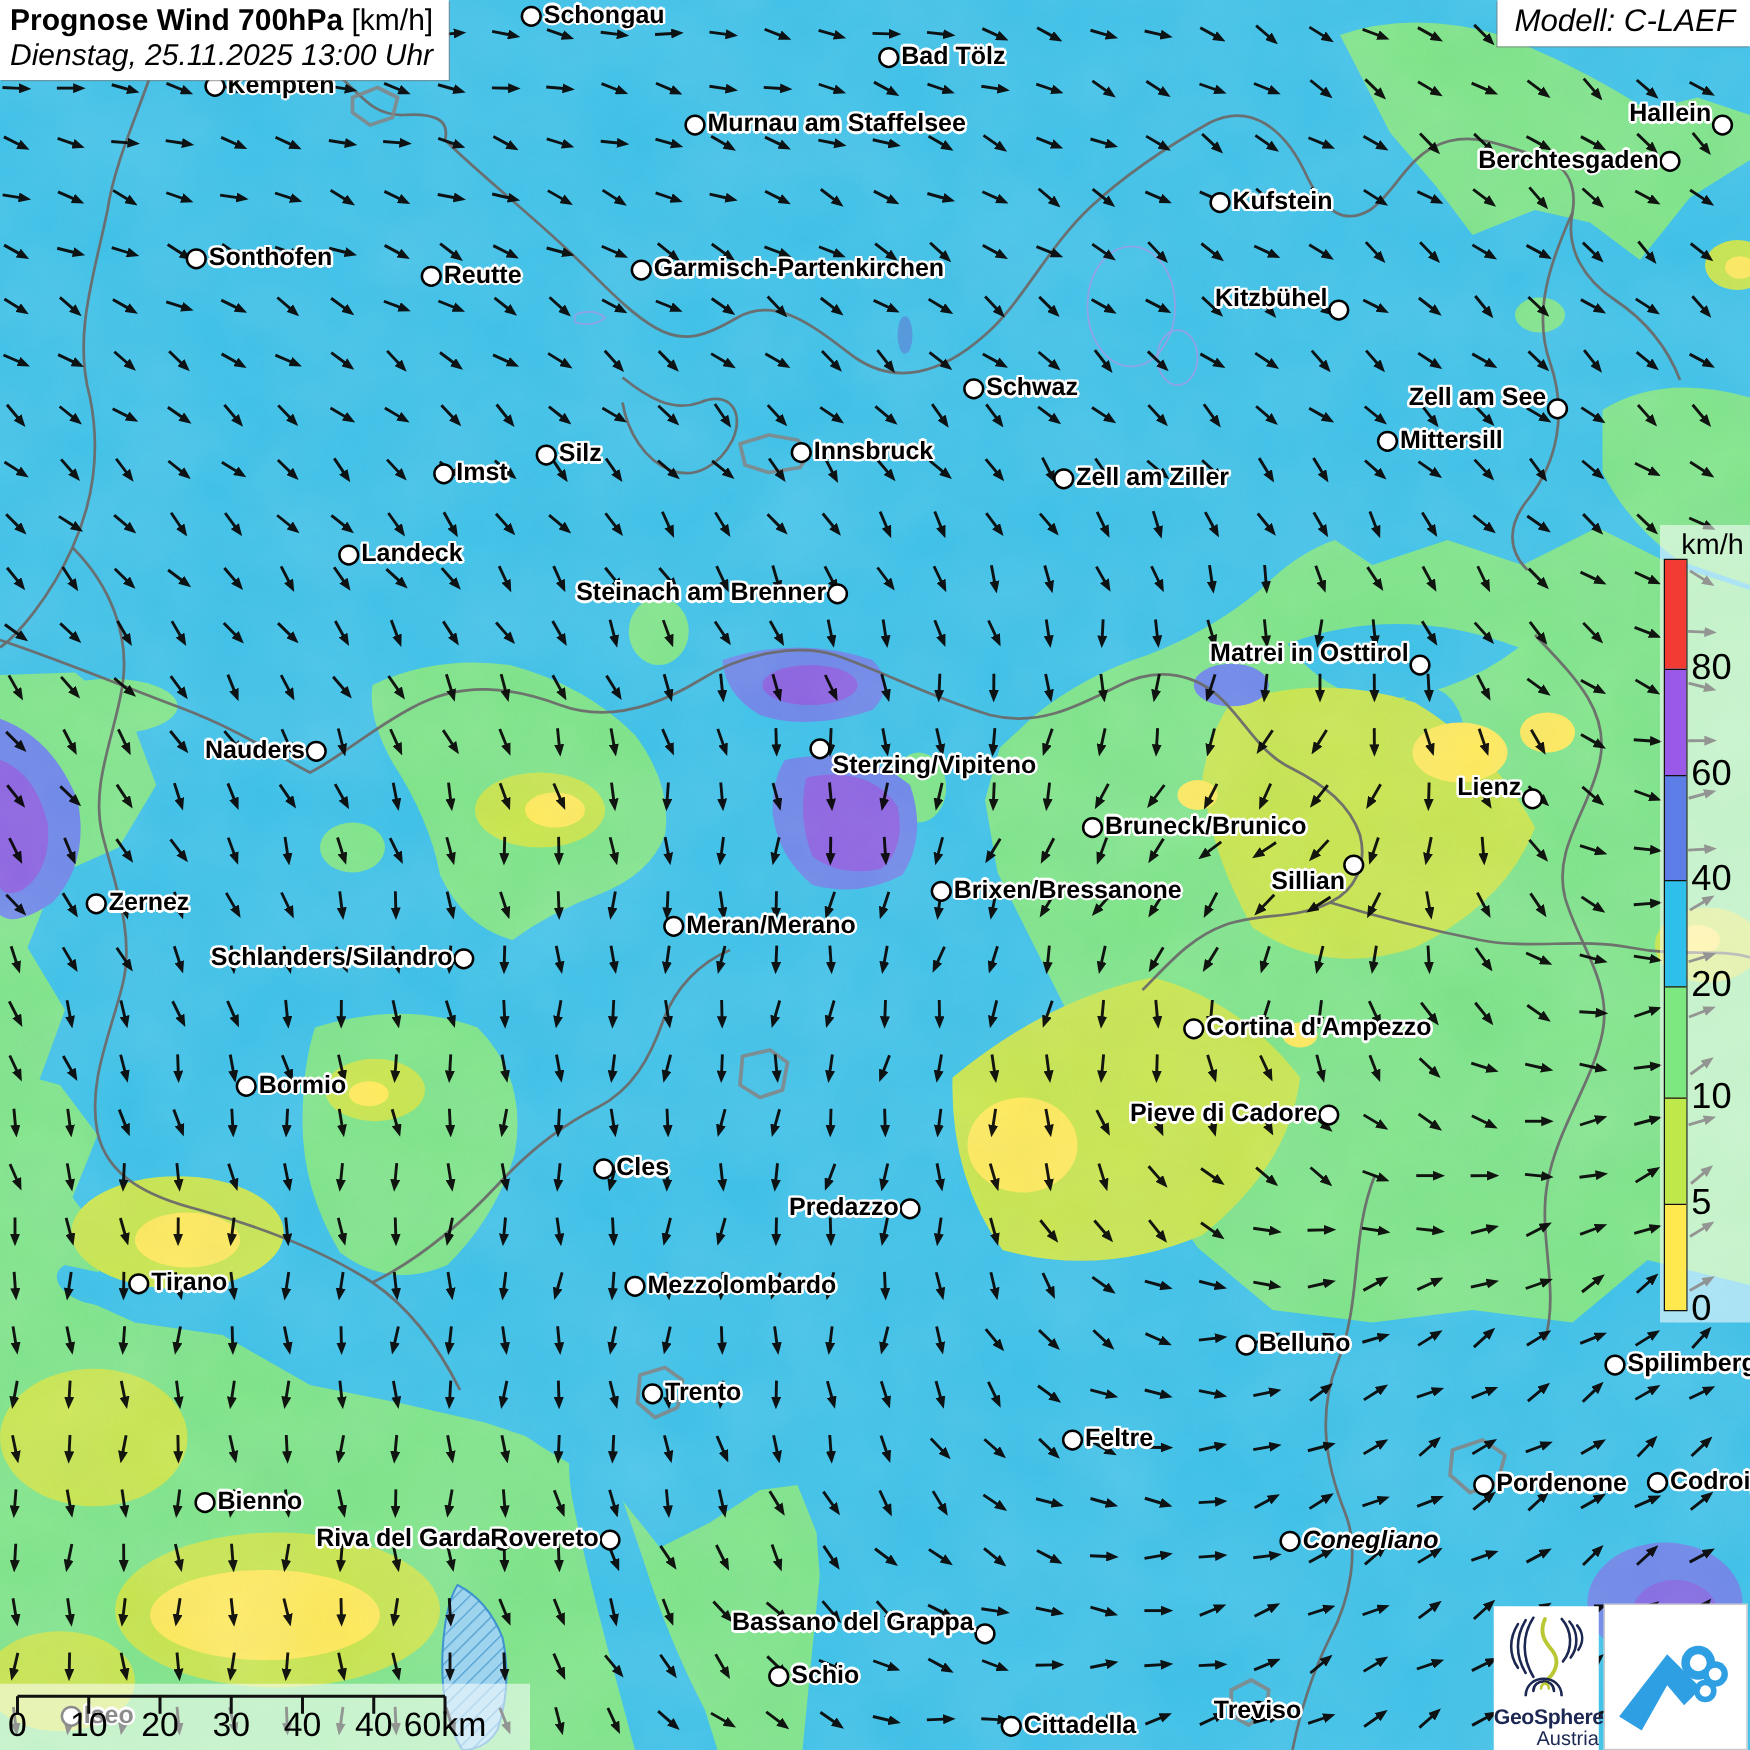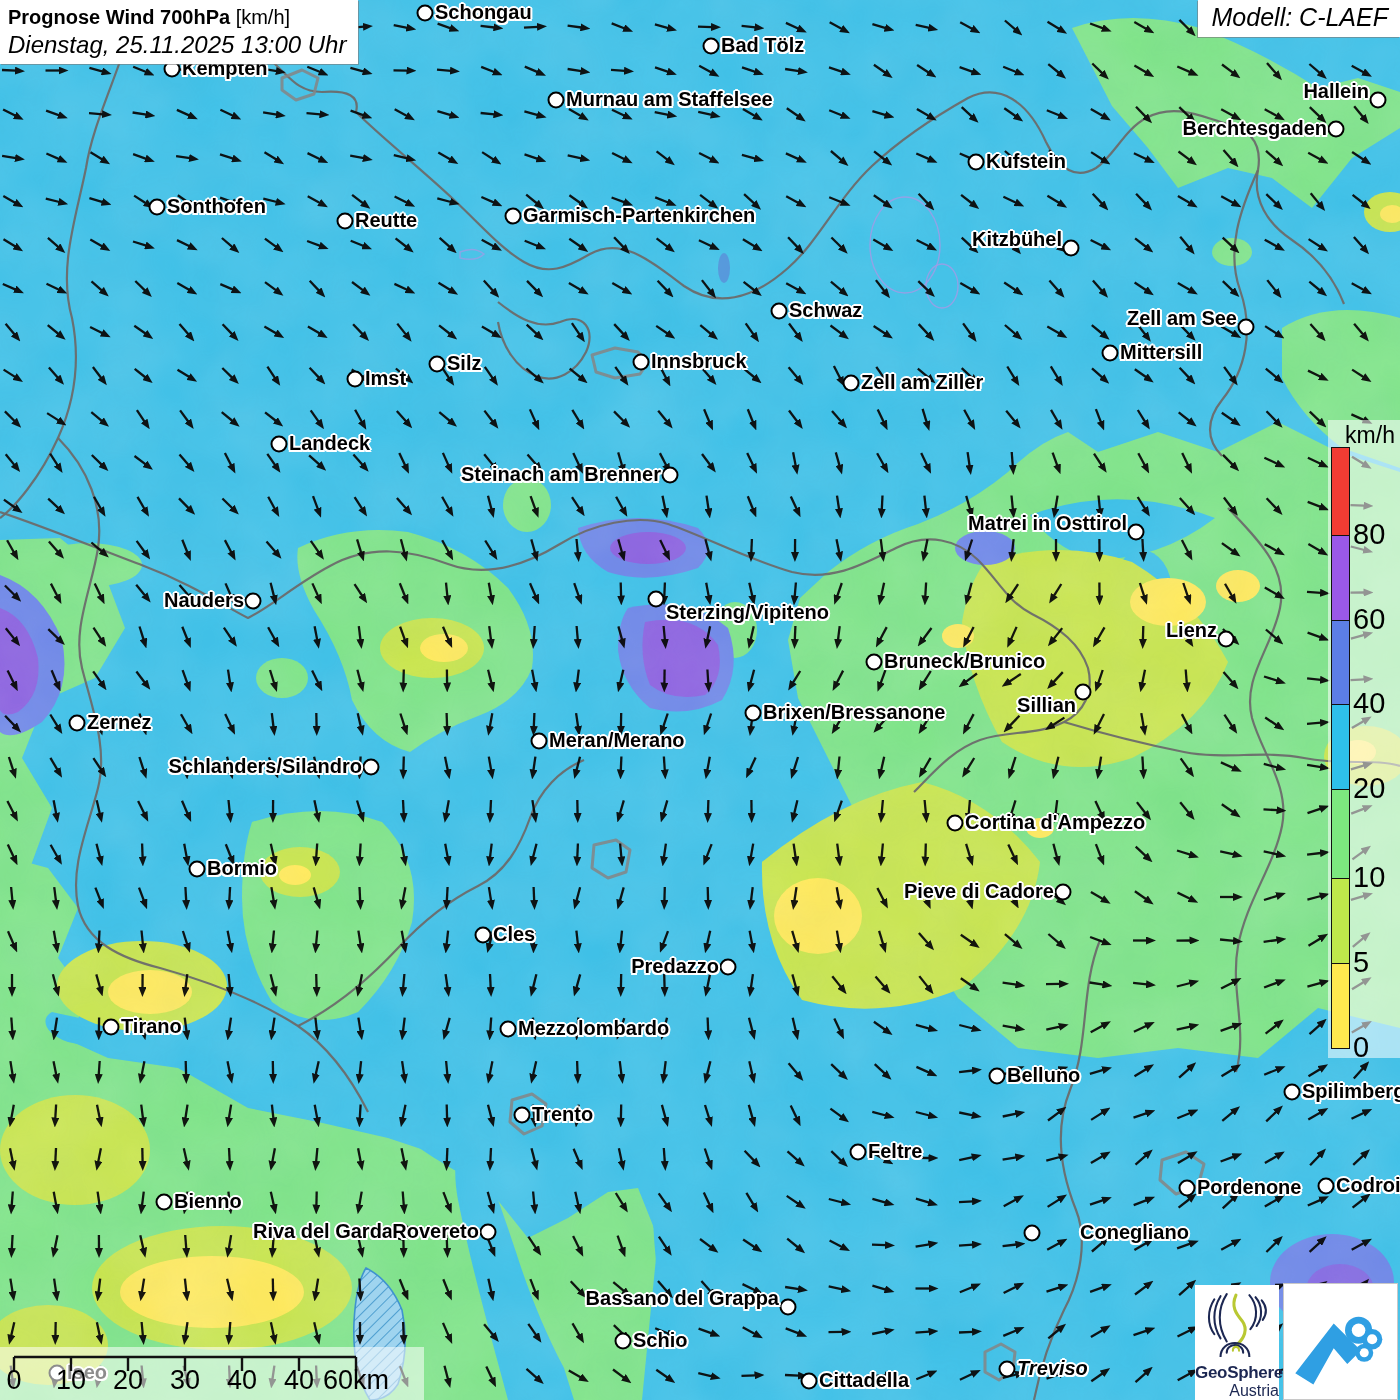--- a/index.html
+++ b/index.html
@@ -15,21 +15,21 @@
   .city-dot{position:absolute;width:13px;height:13px;background:#fff;border:2.6px solid #000;
             border-radius:50%;transform:translate(-50%,-50%);z-index:5;box-sizing:content-box;}
   .city-label{position:absolute;font-size:20px;font-weight:bold;color:#000;white-space:nowrap;
               line-height:24px;z-index:6;
               text-shadow:2px 0 0 #fff,-2px 0 0 #fff,0 2px 0 #fff,0 -2px 0 #fff,
                           1.5px 1.5px 0 #fff,-1.5px 1.5px 0 #fff,1.5px -1.5px 0 #fff,-1.5px -1.5px 0 #fff;}
   .bg-city{z-index:2;}
   .panel{position:absolute;background:rgba(255,255,255,0.55);z-index:10;}
   #title-box{position:absolute;left:0;top:0;background:#fff;z-index:12;padding:3px 12px 5px 8px;
              box-shadow:1px 1px 0 rgba(120,120,120,.6);}
-  #title-line1{font-size:20px;font-weight:bold;line-height:28px;}
+  #title-line1{font-size:24px;font-weight:bold;line-height:28px;}
   #title-line1 .unit{font-weight:normal;}
   #title-line2{font-size:24px;font-style:italic;line-height:28px;}
   #model-box{position:absolute;right:0;top:0;background:#fff;z-index:12;padding:3px 12px 5px 14px;
              font-size:25px;font-style:italic;box-shadow:-1px 1px 0 rgba(120,120,120,.6);}
   #legend-panel{left:1328px;top:420px;width:84px;height:638px;}
   #legend-unit{position:absolute;left:0;top:2px;width:100%;text-align:center;font-size:23px;color:#000;}
   #legend-bands{position:absolute;left:3px;top:27px;width:19px;border:1.5px solid #111;box-sizing:border-box;}
   .legend-band{width:100%;border-top:1.5px solid #111;box-sizing:border-box;}
   .legend-band:first-child{border-top:none;}
   .legend-label{position:absolute;left:25px;font-size:29px;color:#000;line-height:34px;}
@@ -1284,27 +1284,27 @@
       <div class="city-label" style="left: 174px; top: 1189px;">Bienno</div>
       <div class="city-dot" style="left: 1187px; top: 1188px;"></div>
       <div class="city-label" style="left: 1197px; top: 1175px;">Pordenone</div>
       <div class="city-dot" style="left: 1326px; top: 1186px;"></div>
       <div class="city-label" style="left: 1336px; top: 1173px;">Codroipo</div>
       <div class="city-dot" style="left: 402px; top: 1232px;"></div>
       <div class="city-label" style="right: 1007px; top: 1219px;">Riva del Garda</div>
       <div class="city-dot" style="left: 488px; top: 1232px;"></div>
       <div class="city-label" style="right: 921px; top: 1219px;">Rovereto</div>
       <div class="city-dot" style="left: 1032px; top: 1233px;"></div>
-      <div class="city-label" style="left: 1080px; top: 1220px;">Conegliano</div>
+      <div class="city-label" style="left: 1042px; top: 1220px; font-style: italic;">Conegliano</div>
       <div class="city-dot" style="left: 788px; top: 1307px;"></div>
       <div class="city-label" style="right: 621px; top: 1286px;">Bassano del Grappa</div>
       <div class="city-dot" style="left: 623px; top: 1341px;"></div>
       <div class="city-label" style="left: 633px; top: 1328px;">Schio</div>
       <div class="city-dot" style="left: 1007px; top: 1369px;"></div>
-      <div class="city-label" style="left: 1017px; top: 1356px; font-style: italic;">Treviso</div>
+      <div class="city-label" style="left: 971px; top: 1356px;">Treviso</div>
       <div class="city-dot" style="left: 809px; top: 1381px;"></div>
       <div class="city-label" style="left: 819px; top: 1368px;">Cittadella</div>
       <div class="city-dot bg-city" style="left: 57px; top: 1373px;"></div>
       <div class="city-label bg-city" style="left: 67px; top: 1360px;">Iseo</div>
     </div>
 
   <div id="title-box">
     <div id="title-line1"><span>Prognose Wind 700hPa</span><span class="unit"> [km/h]</span></div>
     <div id="title-line2">Dienstag, 25.11.2025 13:00 Uhr</div>
   </div>

